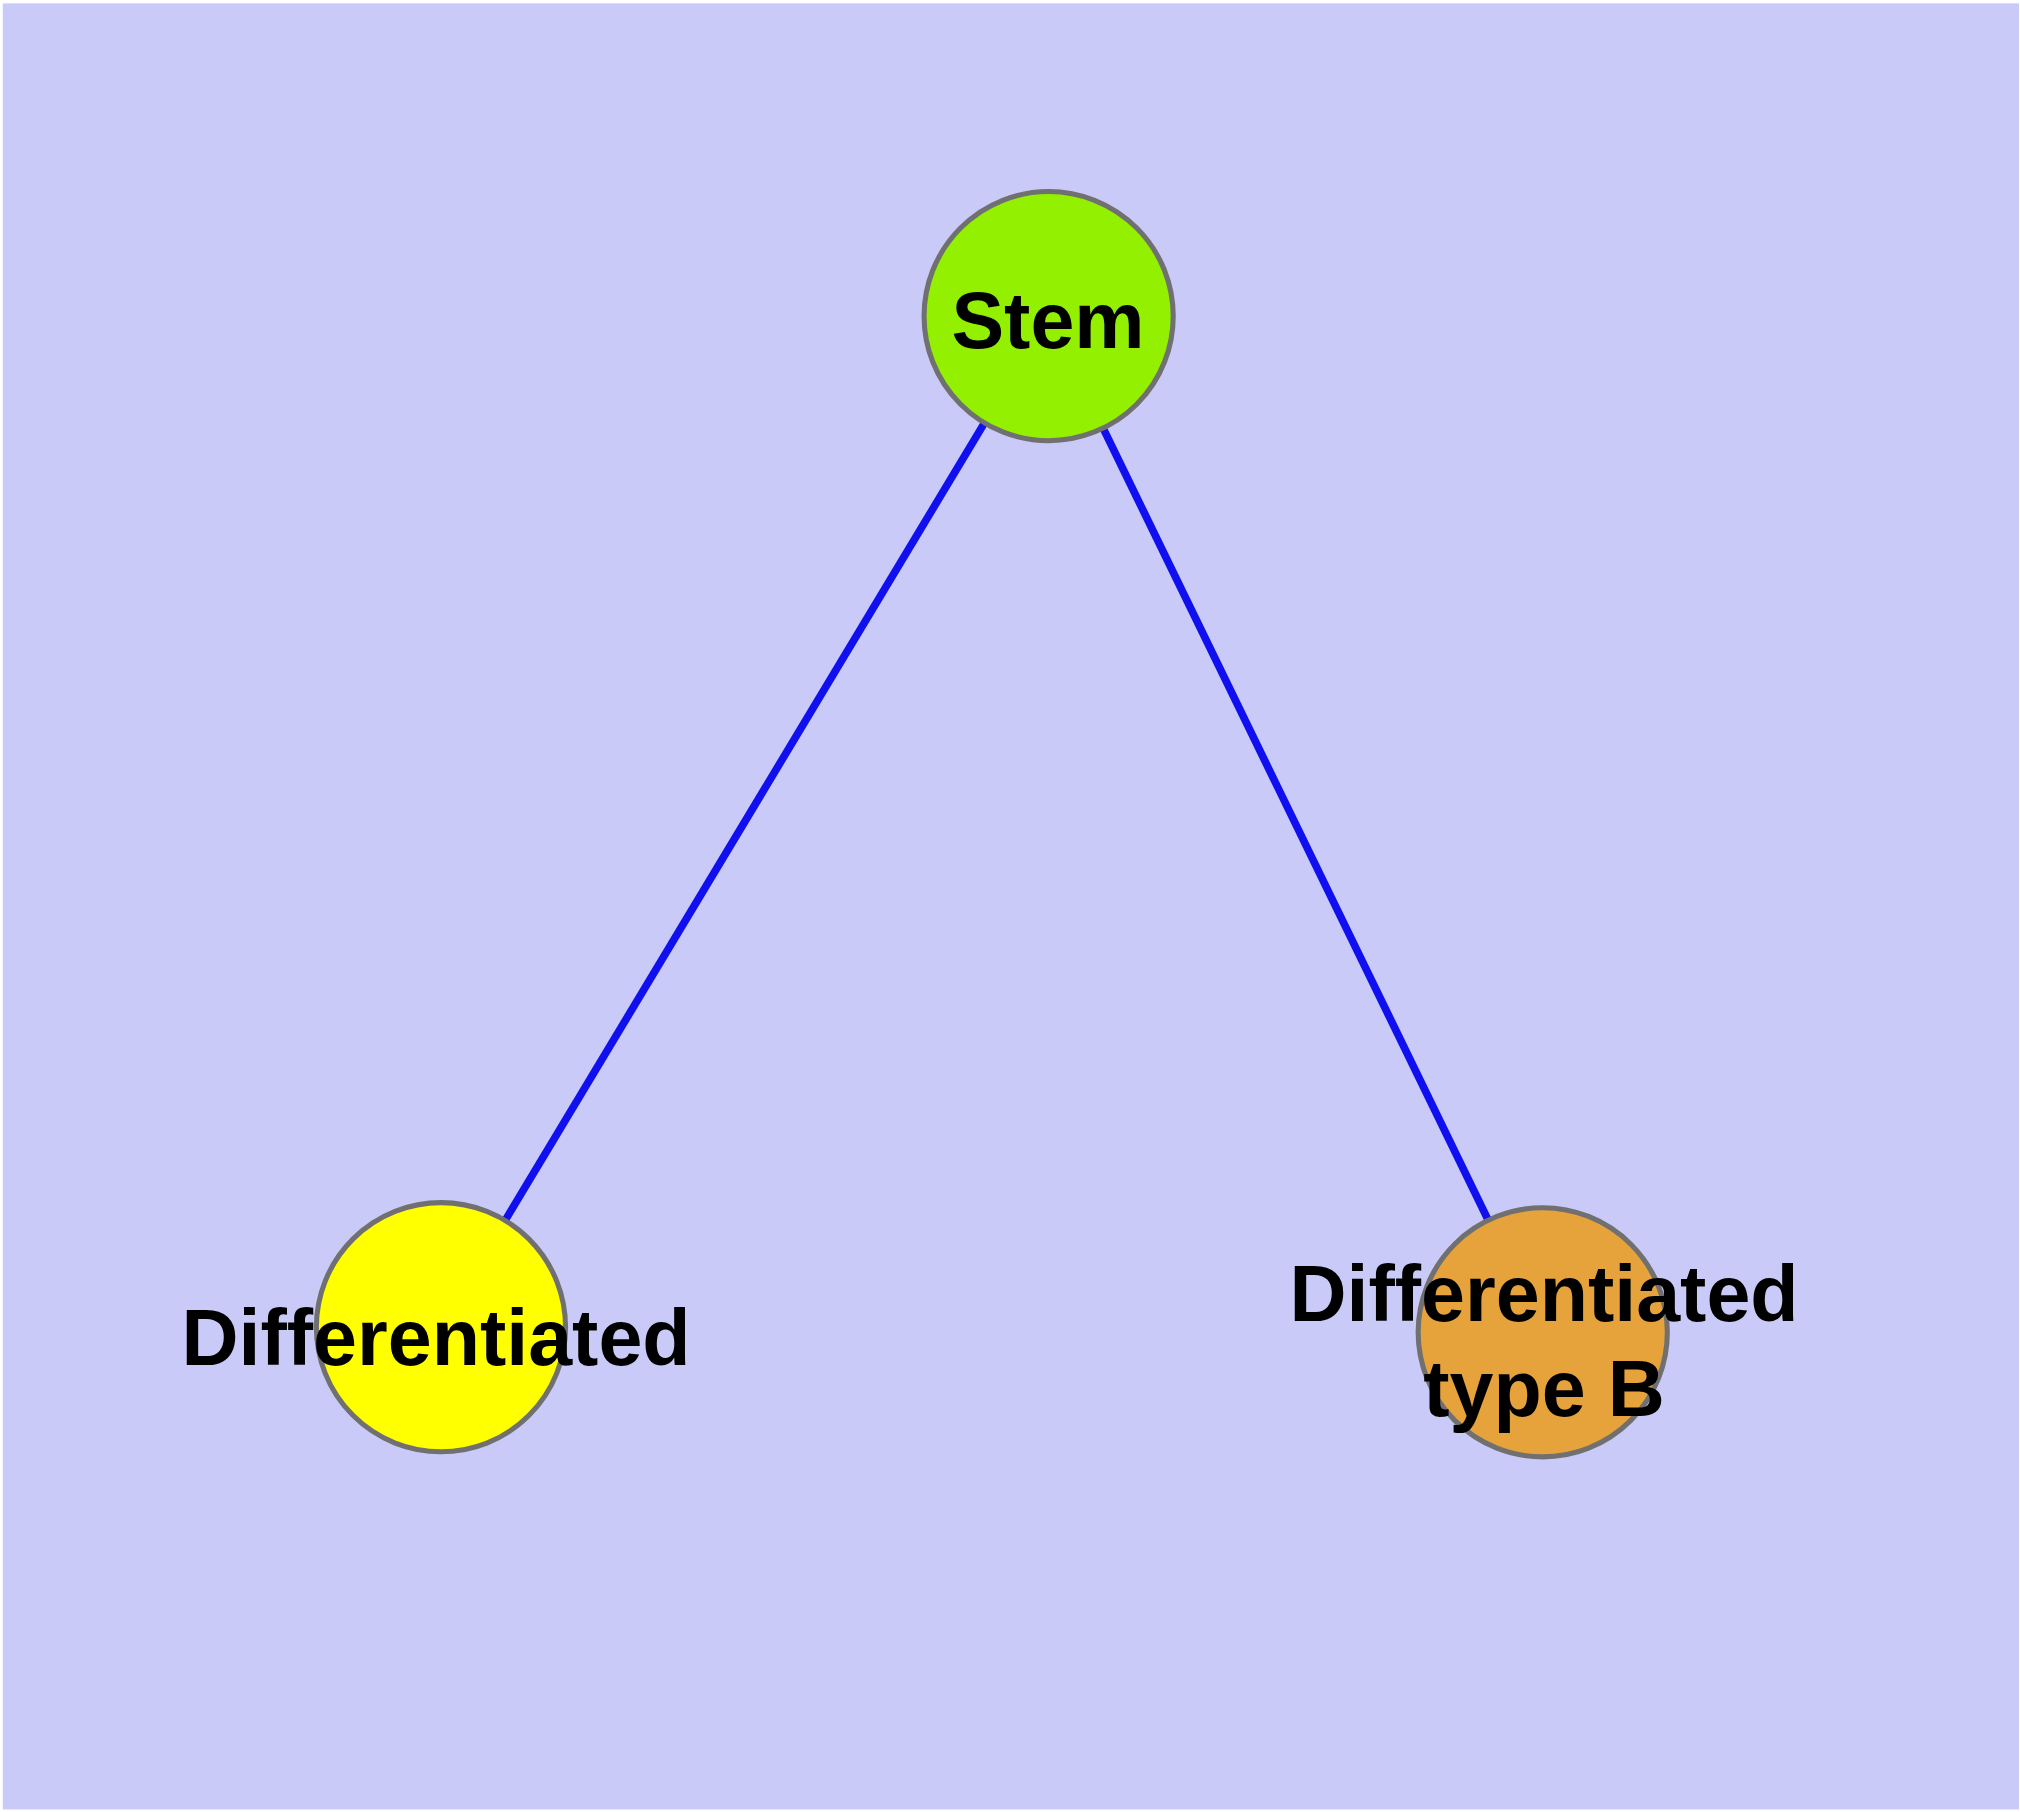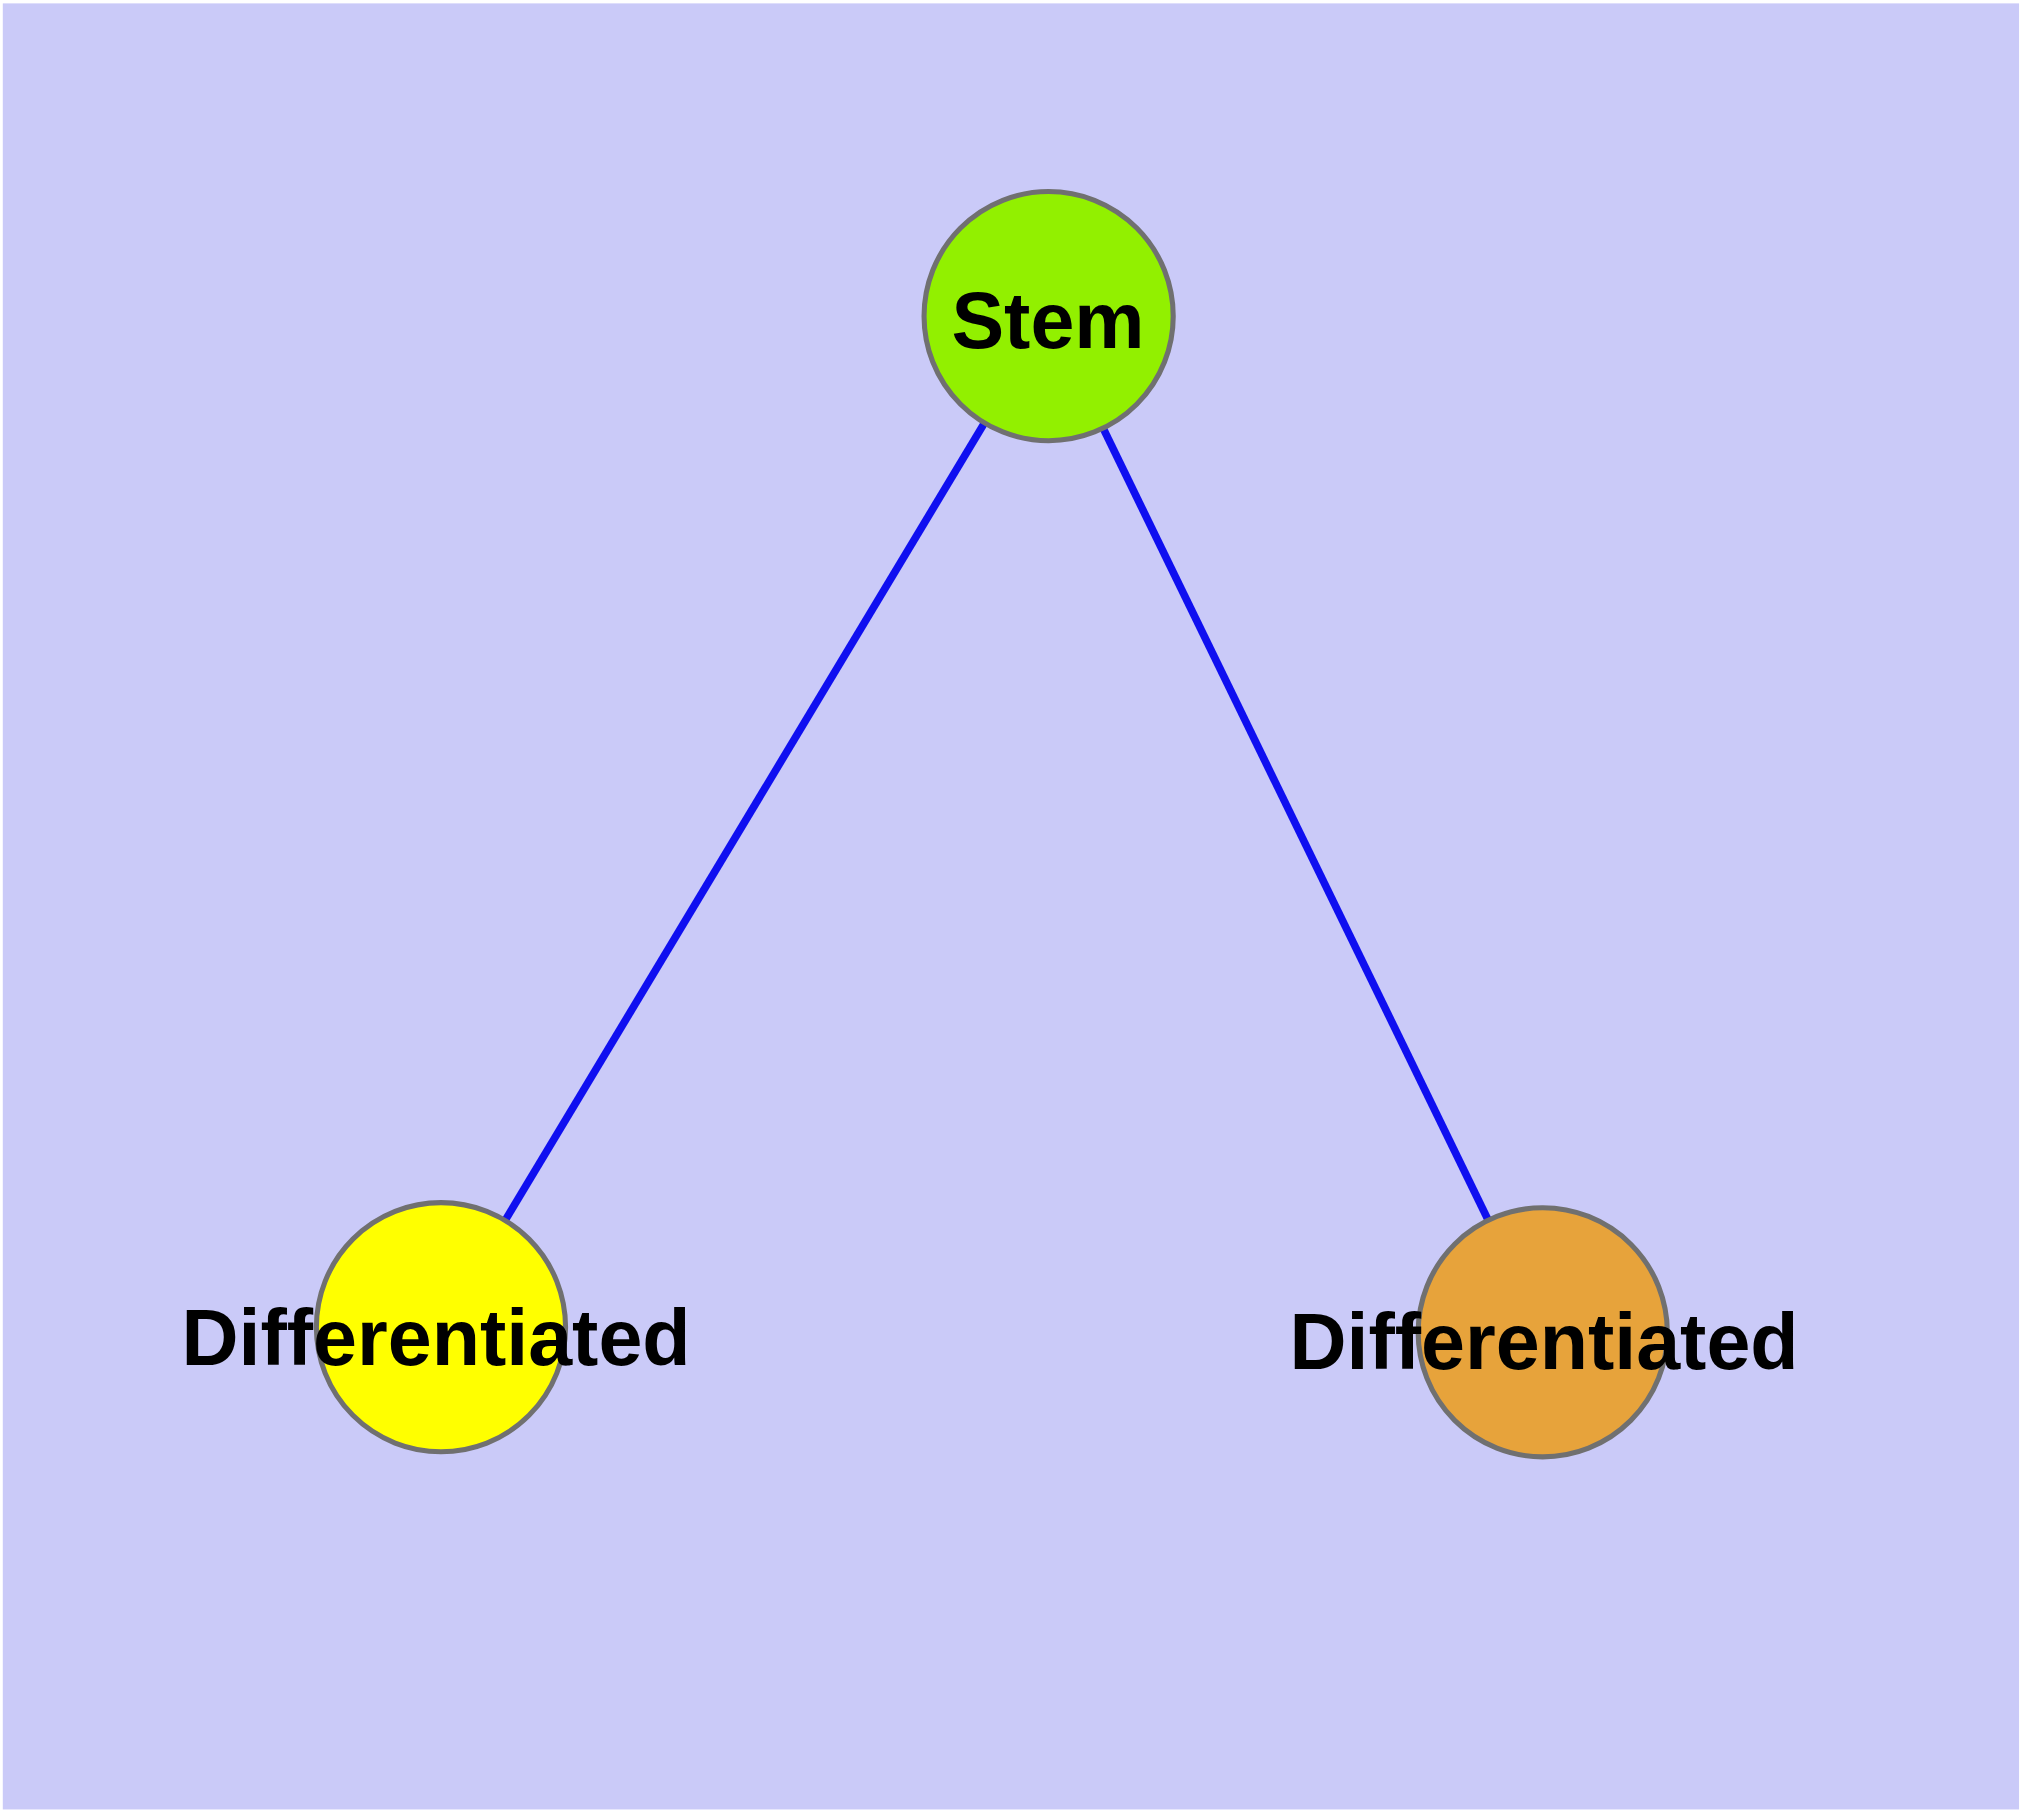--- a/index.html
+++ b/index.html
@@ -55,16 +55,17 @@
   </svg>
 
   <div class="node-label" style="left:1048px; top:320px;">Stem</div>
 
   <div class="node-label" style="left:436px; top:1337px;">
     <div>Differentiated</div>
   </div>
 
   <div class="node-label" style="left:1544px; top:1341px;">
     <div>Differentiated</div>
+    <div>type B</div>
   </div>
 
 </div>
 
 
 </body></html>

